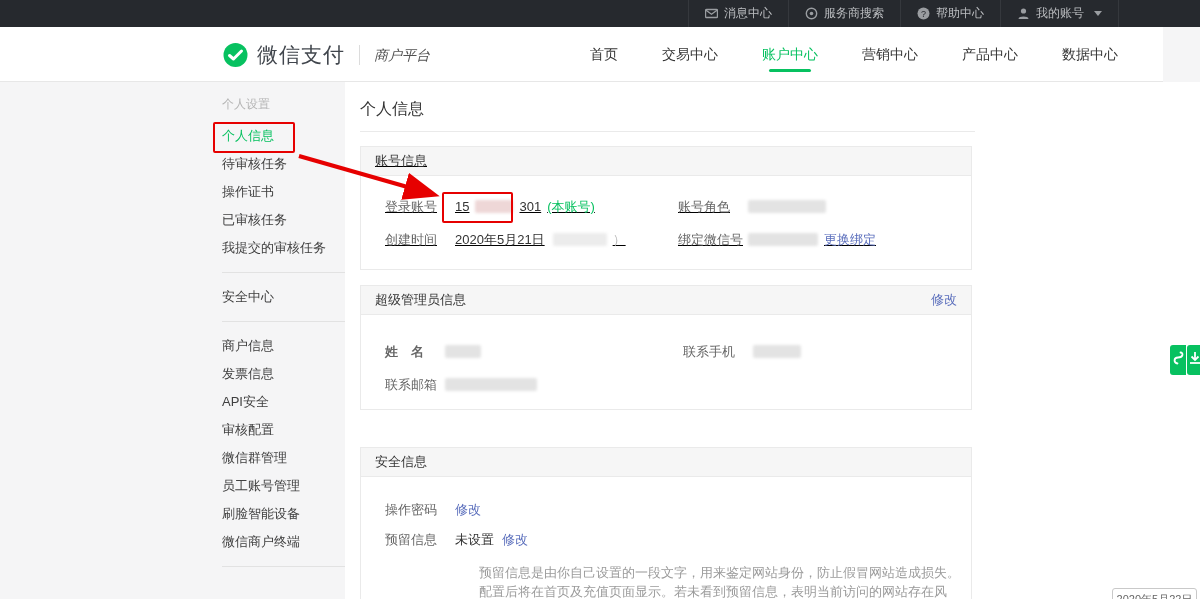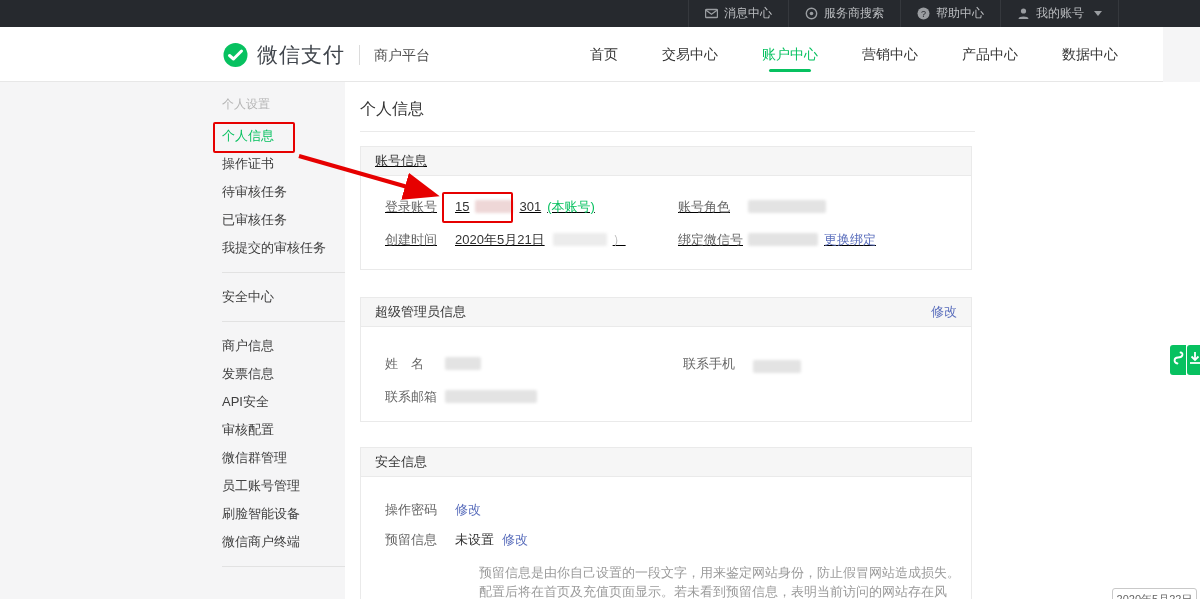--- a/index.html
+++ b/index.html
@@ -18,21 +18,21 @@
   .caret { width:0; height:0; border-left:4px solid transparent; border-right:4px solid transparent;
            border-top:5px solid #9a9da1; margin-left:4px; }
 
   
   .header { position:absolute; top:27px; left:0; width:1163px; height:55px; background:#fff;
             border-bottom:1px solid #e7e7e7; }
   .brand { position:absolute; left:222px; top:14px; display:flex; align-items:center; }
   .brand-logo { width:27px; height:27px; }
   .brand-name { font-size:21px; color:#41464d; margin-left:8px; letter-spacing:1px; }
   .brand-sub { font-size:14px; color:#515151; margin-left:14px; padding-left:14px;
-               border-left:1px solid #dcdcdc; line-height:20px; }
+               border-left:1px solid #dcdcdc; line-height:20px;font-style:italic; }
   .nav { position:absolute; left:590px; top:0; height:54px; display:flex; align-items:center; gap:44px; }
   .nav-item { position:relative; font-size:14px; color:#353535; height:54px; line-height:54px; cursor:pointer; }
   .nav-item.active { color:#07c160; }
   .nav-item.active::after { content:""; position:absolute; left:50%; margin-left:-21px; bottom:9px;
                             width:42px; height:3px; background:#07c160; border-radius:2px; }
 
   
   .content-bg { position:absolute; top:82px; left:345px; width:855px; height:517px; background:#ffffff; }
 
   
@@ -151,22 +151,22 @@
       <div class="nav-item">产品中心</div>
       <div class="nav-item">数据中心</div>
     </div>
   </div>
 
   <div class="content-bg"></div>
 
   <div class="sidebar">
     <div class="side-group-label">个人设置</div>
     <div class="side-item first active">个人信息</div>
+    <div class="side-item">待审核任务</div>
     <div class="side-item">操作证书</div>
-    <div class="side-item">待审核任务</div>
     <div class="side-item">已审核任务</div>
     <div class="side-item">我提交的审核任务</div>
     <div class="side-divider"></div>
     <div class="side-item">安全中心</div>
     <div class="side-divider"></div>
     <div class="side-item first">商户信息</div>
     <div class="side-item">发票信息</div>
     <div class="side-item">API安全</div>
     <div class="side-item">审核配置</div>
     <div class="side-item">微信群管理</div>
@@ -214,34 +214,34 @@
           <span class="cell-label">绑定微信号</span>
           <span class="cell-value">
             <span class="redact" style="width:70px;"></span>
             <span class="link">更换绑定</span>
           </span>
         </div>
       </div>
     </div>
   </div>
 
-  <div class="card" style="top:297px; height:125px;">
+  <div class="card" style="top:285px; height:125px;">
     <div class="card-head">
       <span>超级管理员信息</span>
       <span class="link">修改</span>
     </div>
     <div class="card-body" style="padding-top:20px;">
       <div class="info-row">
         <div class="cell">
-          <span class="cell-label" style="width:60px;">姓　名</span>
+          <span class="cell-label" style="width:60px;font-weight:bold;">姓　名</span>
           <span class="cell-value">
               <span class="redact" style="width:36px;"></span>
             </span>
         </div>
-        <div class="cell" style="margin-left:10px;align-items:flex-end;">
+        <div class="cell" style="margin-left:10px;">
           <span class="cell-label">联系手机</span>
           <span class="cell-value">
               <span class="redact" style="width:48px;"></span>
             </span>
         </div>
       </div>
       <div class="info-row">
         <div class="cell">
           <span class="cell-label" style="width:60px;">联系邮箱</span>
           <span class="cell-value">

